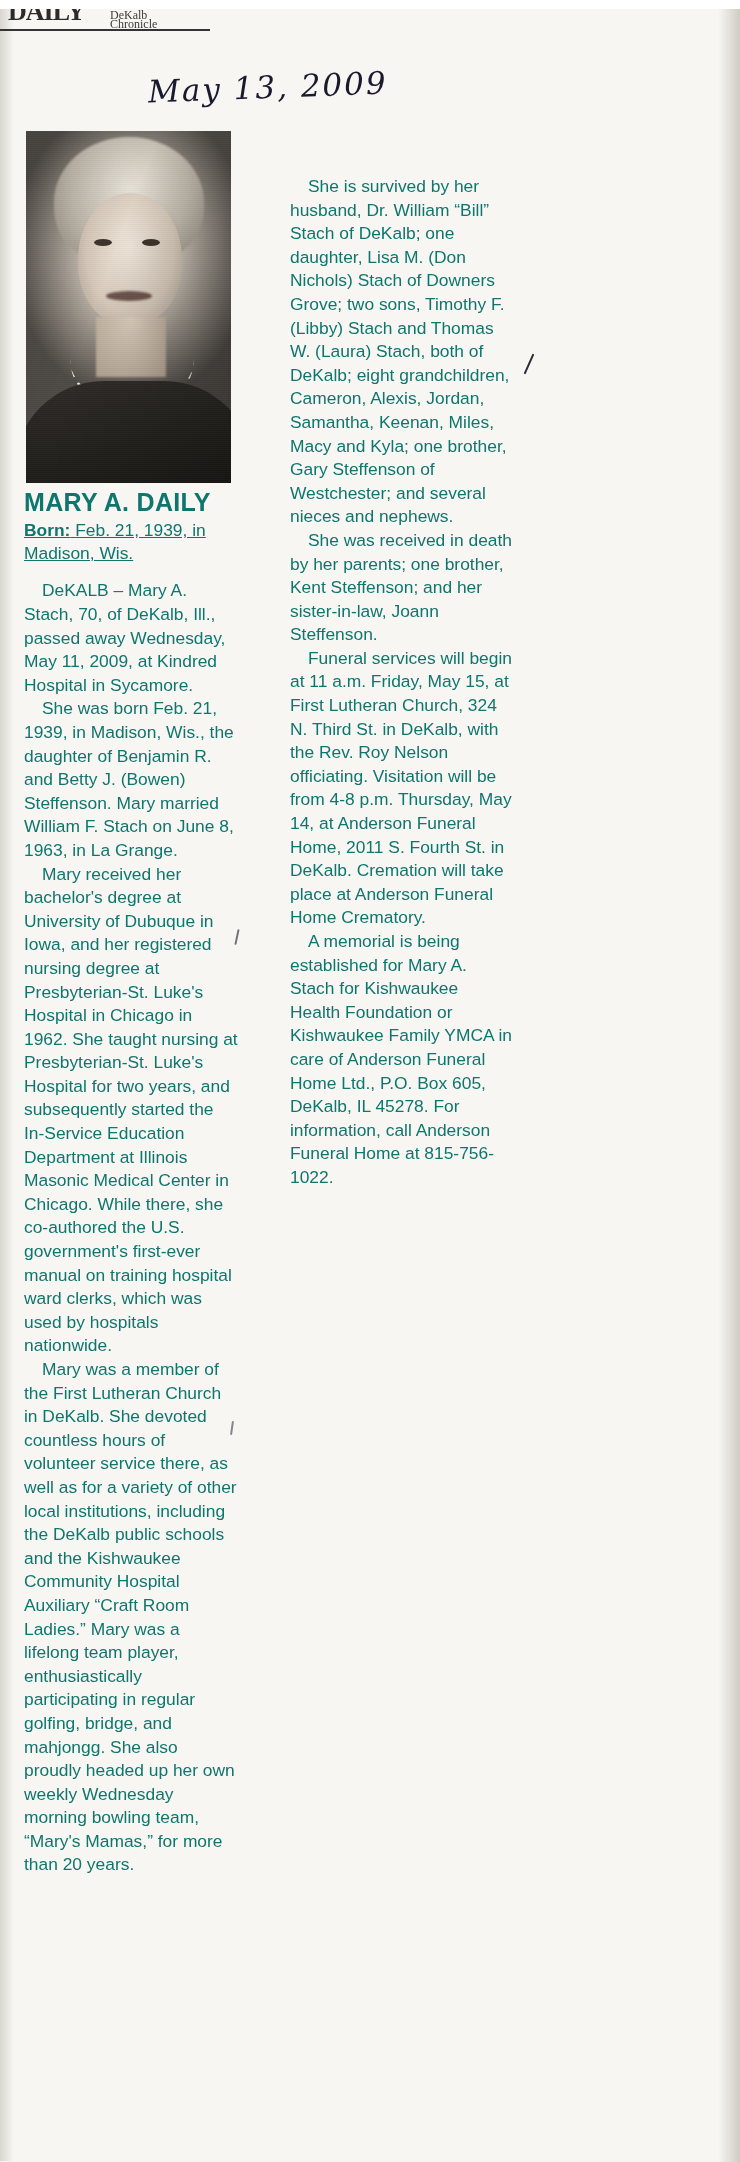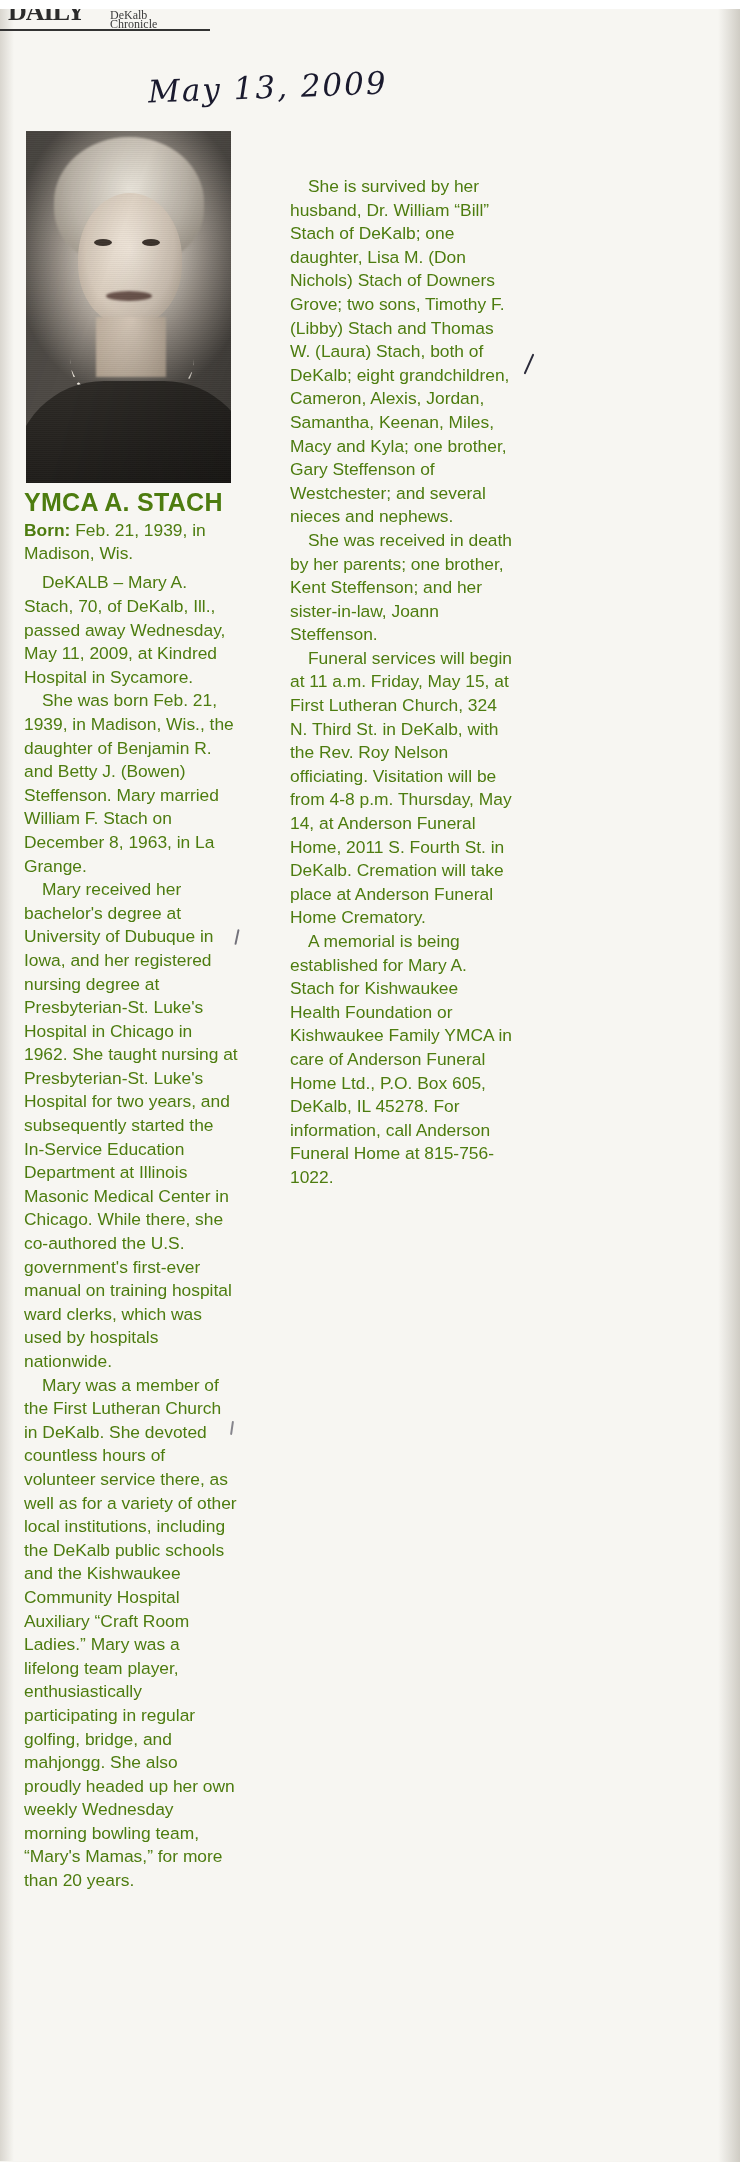--- a/index.html
+++ b/index.html
@@ -177,21 +177,21 @@
       repeating-linear-gradient(0deg, rgba(0,0,0,0.05) 0 1px, rgba(255,255,255,0.03) 1px 2px);
     opacity: 0.6;
   }
 
   
   .col {
     position: absolute;
     font-family: "Liberation Sans", sans-serif;
     font-size: 17.4px;
     line-height: 23.6px;
-    color: #4d7c0f;
+    color: #0f766e;
     text-align: left;
   }
   .col-left {
     left: 24px;
     top: 478px;
     width: 214px;
   }
   .col-right {
     left: 290px;
     top: 166px;
@@ -205,21 +205,21 @@
     line-height: 30px;
     letter-spacing: 0.3px;
     margin: 0 0 2px 0;
   }
   .vital {
     font-size: 17.4px;
     line-height: 23.2px;
     margin: 0;
   }
   .vital .lbl { font-weight: bold; }
-  .vital-block { margin-bottom: 6px; }
+  .vital-block { margin-bottom: 14px; text-decoration: underline; }
 
   p.body-par {
     margin: 0;
     text-indent: 18px;
     hyphens: manual;
   }
   p.body-par.first { text-indent: 18px; }
 
   
   .pen-mark-1 {
@@ -277,29 +277,29 @@
     <div class="eye-r"></div>
     <div class="mouth"></div>
     <div class="neck"></div>
     <div class="pearls"></div>
     <div class="shoulder"></div>
     <div class="shade"></div>
     <div class="grain"></div>
   </div>
 
   <div class="col col-left">
-    <div class="deceased-name">YMCA A. STACH</div>
+    <div class="deceased-name">MARY A. DAILY</div>
     <div class="vital-block">
       <p class="vital">
         <span class="lbl">Born:</span>
         <span>Feb. 21, 1939, in Madison, Wis.</span>
       </p>
     </div>
     <p class="body-par first">DeKALB – Mary A. Stach, 70, of DeKalb, Ill., passed away Wednesday, May 11, 2009, at Kindred Hospital in Sycamore.</p>
-    <p class="body-par">She was born Feb. 21, 1939, in Madison, Wis., the daughter of Benjamin R. and Betty J. (Bowen) Steffenson. Mary married William F. Stach on December 8, 1963, in La Grange.</p>
+    <p class="body-par">She was born Feb. 21, 1939, in Madison, Wis., the daughter of Benjamin R. and Betty J. (Bowen) Steffenson. Mary married William F. Stach on June 8, 1963, in La Grange.</p>
     <p class="body-par">Mary received her bachelor's degree at University of Dubuque in Iowa, and her registered nursing degree at Presbyterian-St. Luke's Hospital in Chicago in 1962. She taught nursing at Presbyterian-St. Luke's Hospital for two years, and subsequently started the In-Service Education Department at Illinois Masonic Medical Center in Chicago. While there, she co-authored the U.S. government's first-ever manual on training hospital ward clerks, which was used by hospitals nationwide.</p>
     <p class="body-par">Mary was a member of the First Lutheran Church in DeKalb. She devoted countless hours of volunteer service there, as well as for a variety of other local institutions, including the DeKalb public schools and the Kishwaukee Community Hospital Auxiliary “Craft Room Ladies.” Mary was a lifelong team player, enthusiastically participating in regular golfing, bridge, and mahjongg. She also proudly headed up her own weekly Wednesday morning bowling team, “Mary's Mamas,” for more than 20 years.</p>
   </div>
 
   <div class="col col-right">
     <p class="body-par first">She is survived by her husband, Dr. William “Bill” Stach of DeKalb; one daughter, Lisa M. (Don Nichols) Stach of Downers Grove; two sons, Timothy F. (Libby) Stach and Thomas W. (Laura) Stach, both of DeKalb; eight grandchildren, Cameron, Alexis, Jordan, Samantha, Keenan, Miles, Macy and Kyla; one brother, Gary Steffenson of Westchester; and several nieces and nephews.</p>
     <p class="body-par">She was received in death by her parents; one brother, Kent Steffenson; and her sister-in-law, Joann Steffenson.</p>
     <p class="body-par">Funeral services will begin at 11 a.m. Friday, May 15, at First Lutheran Church, 324 N. Third St. in DeKalb, with the Rev. Roy Nelson officiating. Visitation will be from 4-8 p.m. Thursday, May 14, at Anderson Funeral Home, 2011 S. Fourth St. in DeKalb. Cremation will take place at Anderson Funeral Home Crematory.</p>
     <p class="body-par">A memorial is being established for Mary A. Stach for Kishwaukee Health Foundation or Kishwaukee Family YMCA in care of Anderson Funeral Home Ltd., P.O. Box 605, DeKalb, IL 45278. For information, call Anderson Funeral Home at 815-756-1022.</p>
   </div>

